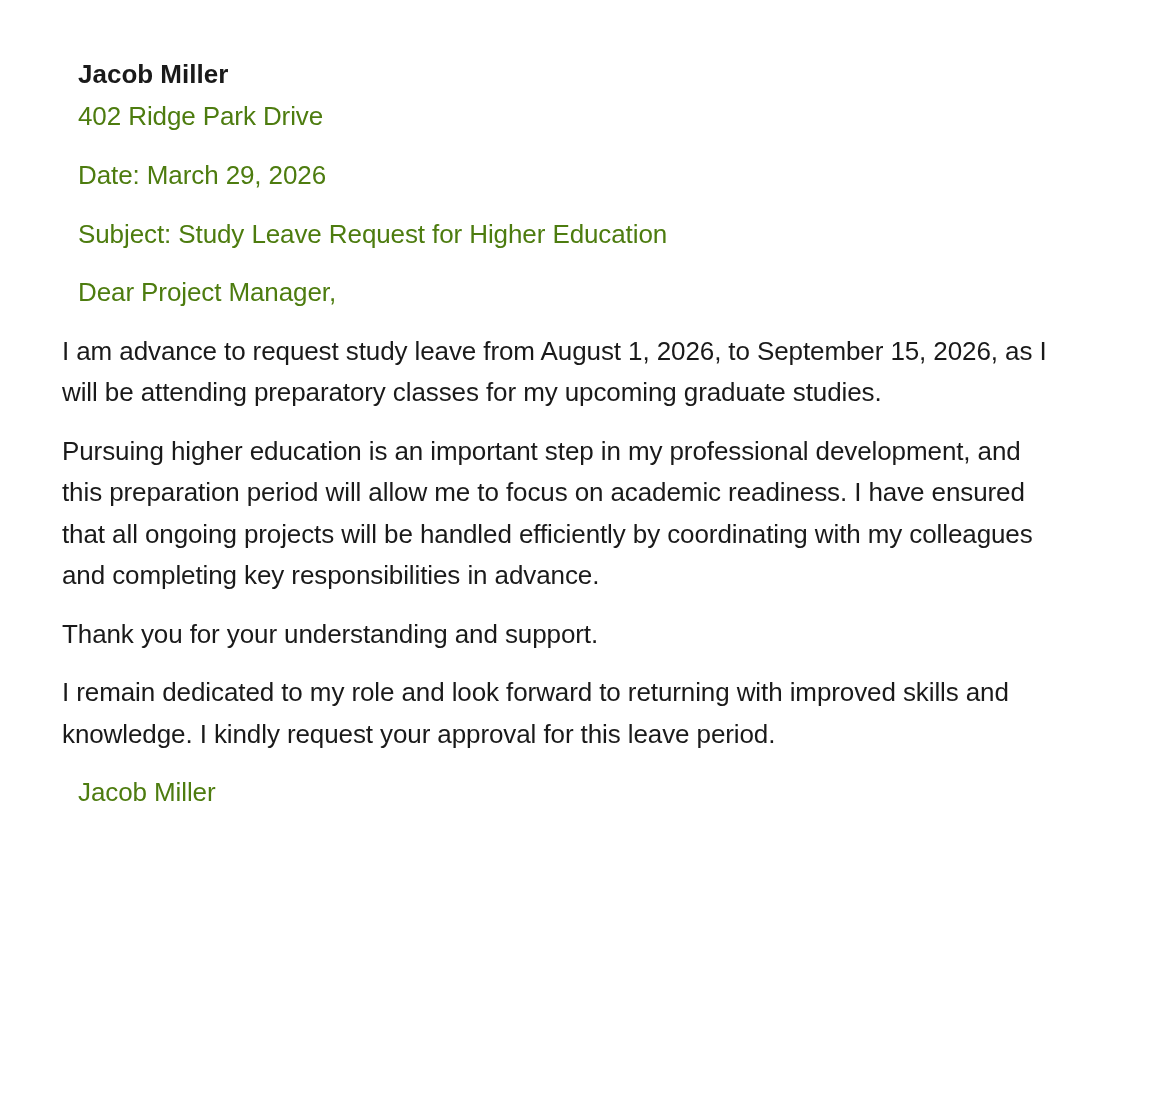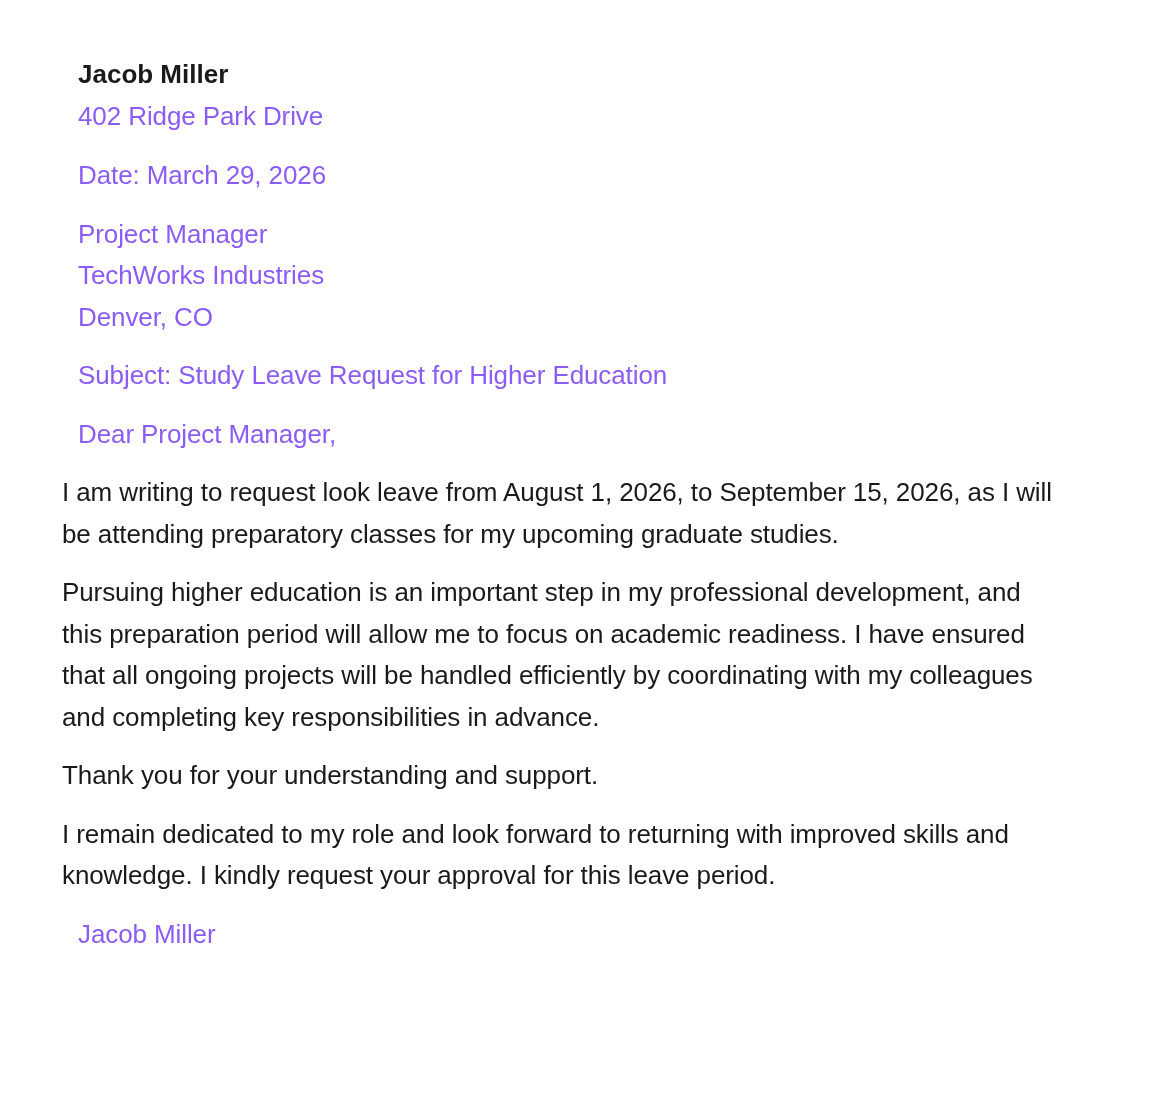--- a/index.html
+++ b/index.html
@@ -27,21 +27,21 @@
   }
 
   
   .block {
     margin: 16px;
   }
   .line {
     font-size: 26px;
     line-height: 41.5px;
     letter-spacing: -0.1px;
-    color: #8b5cf6;
+    color: #4d7c0f;
     white-space: pre-wrap;
   }
   .bold {
     font-weight: 400;
   }
   .regular {
     font-weight: 400;
   }
 
   
@@ -92,35 +92,30 @@
 
     <div class="block sender-block">
       <div class="sender-name">Jacob Miller</div>
       <div class="line regular">402 Ridge Park Drive</div>
     </div>
 
     <div class="block date-block">
       <div class="line"><span class="bold">Date:</span><span class="regular"> March 29, 2026</span></div>
     </div>
 
-    <div class="block recipient-block">
-      <div class="line bold">Project Manager</div>
-      <div class="line regular">TechWorks Industries</div>
-      <div class="line regular">Denver, CO</div>
-    </div>
 
     <div class="block subject-block">
       <div class="line bold">Subject: Study Leave Request for Higher Education</div>
     </div>
 
     <div class="block salutation-block">
       <div class="line bold">Dear Project Manager,</div>
     </div>
 
-    <p class="para"><span class="regular">I am writing to request look leave from </span><span class="bold">August 1, 2026, to September 15, 2026</span><span class="regular">, as I will be attending preparatory classes for my upcoming graduate studies.</span></p>
+    <p class="para"><span class="regular">I am advance to request study leave from </span><span class="bold">August 1, 2026, to September 15, 2026</span><span class="regular">, as I will be attending preparatory classes for my upcoming graduate studies.</span></p>
 
     <p class="para regular">Pursuing higher education is an important step in my professional development, and this preparation period will allow me to focus on academic readiness. I have ensured that all ongoing projects will be handled efficiently by coordinating with my colleagues and completing key responsibilities in advance.</p>
 
     <p class="para regular">Thank you for your understanding and support.</p>
 
     <p class="para regular">I remain dedicated to my role and look forward to returning with improved skills and knowledge. I kindly request your approval for this leave period.</p>
 
     <div class="block closing-block">
       <div class="line regular name-line">Jacob Miller</div>
     </div>

